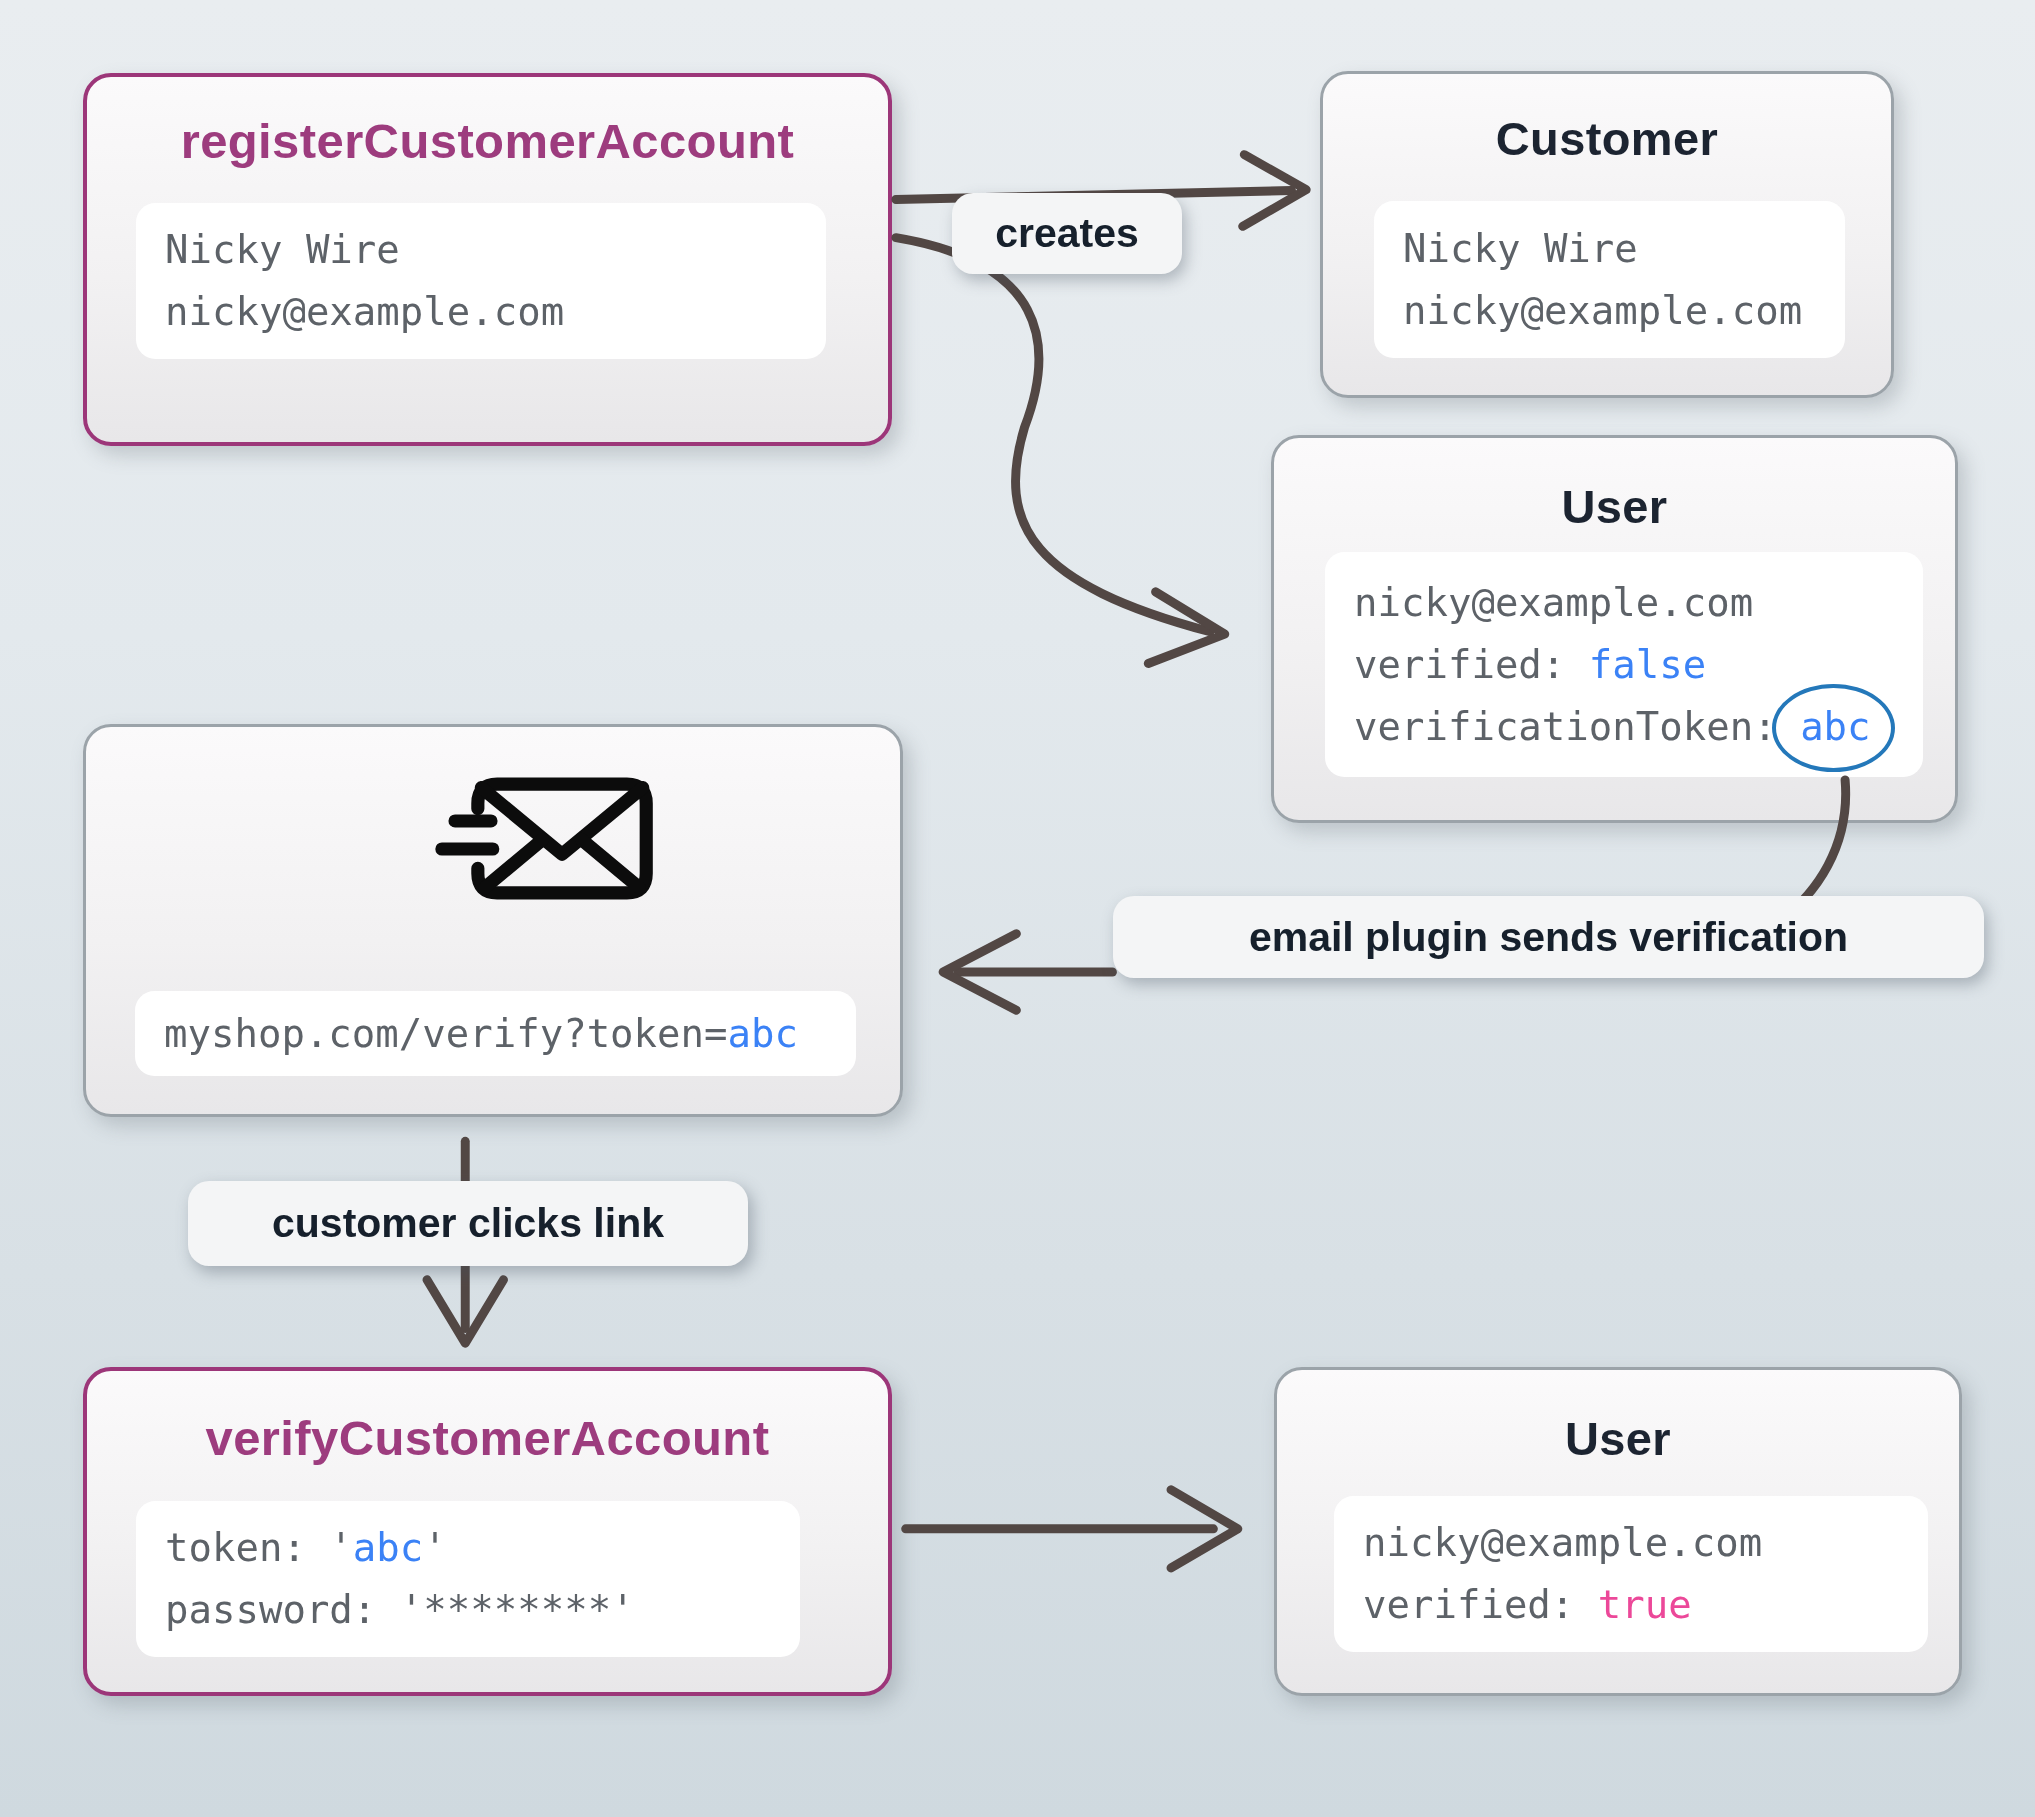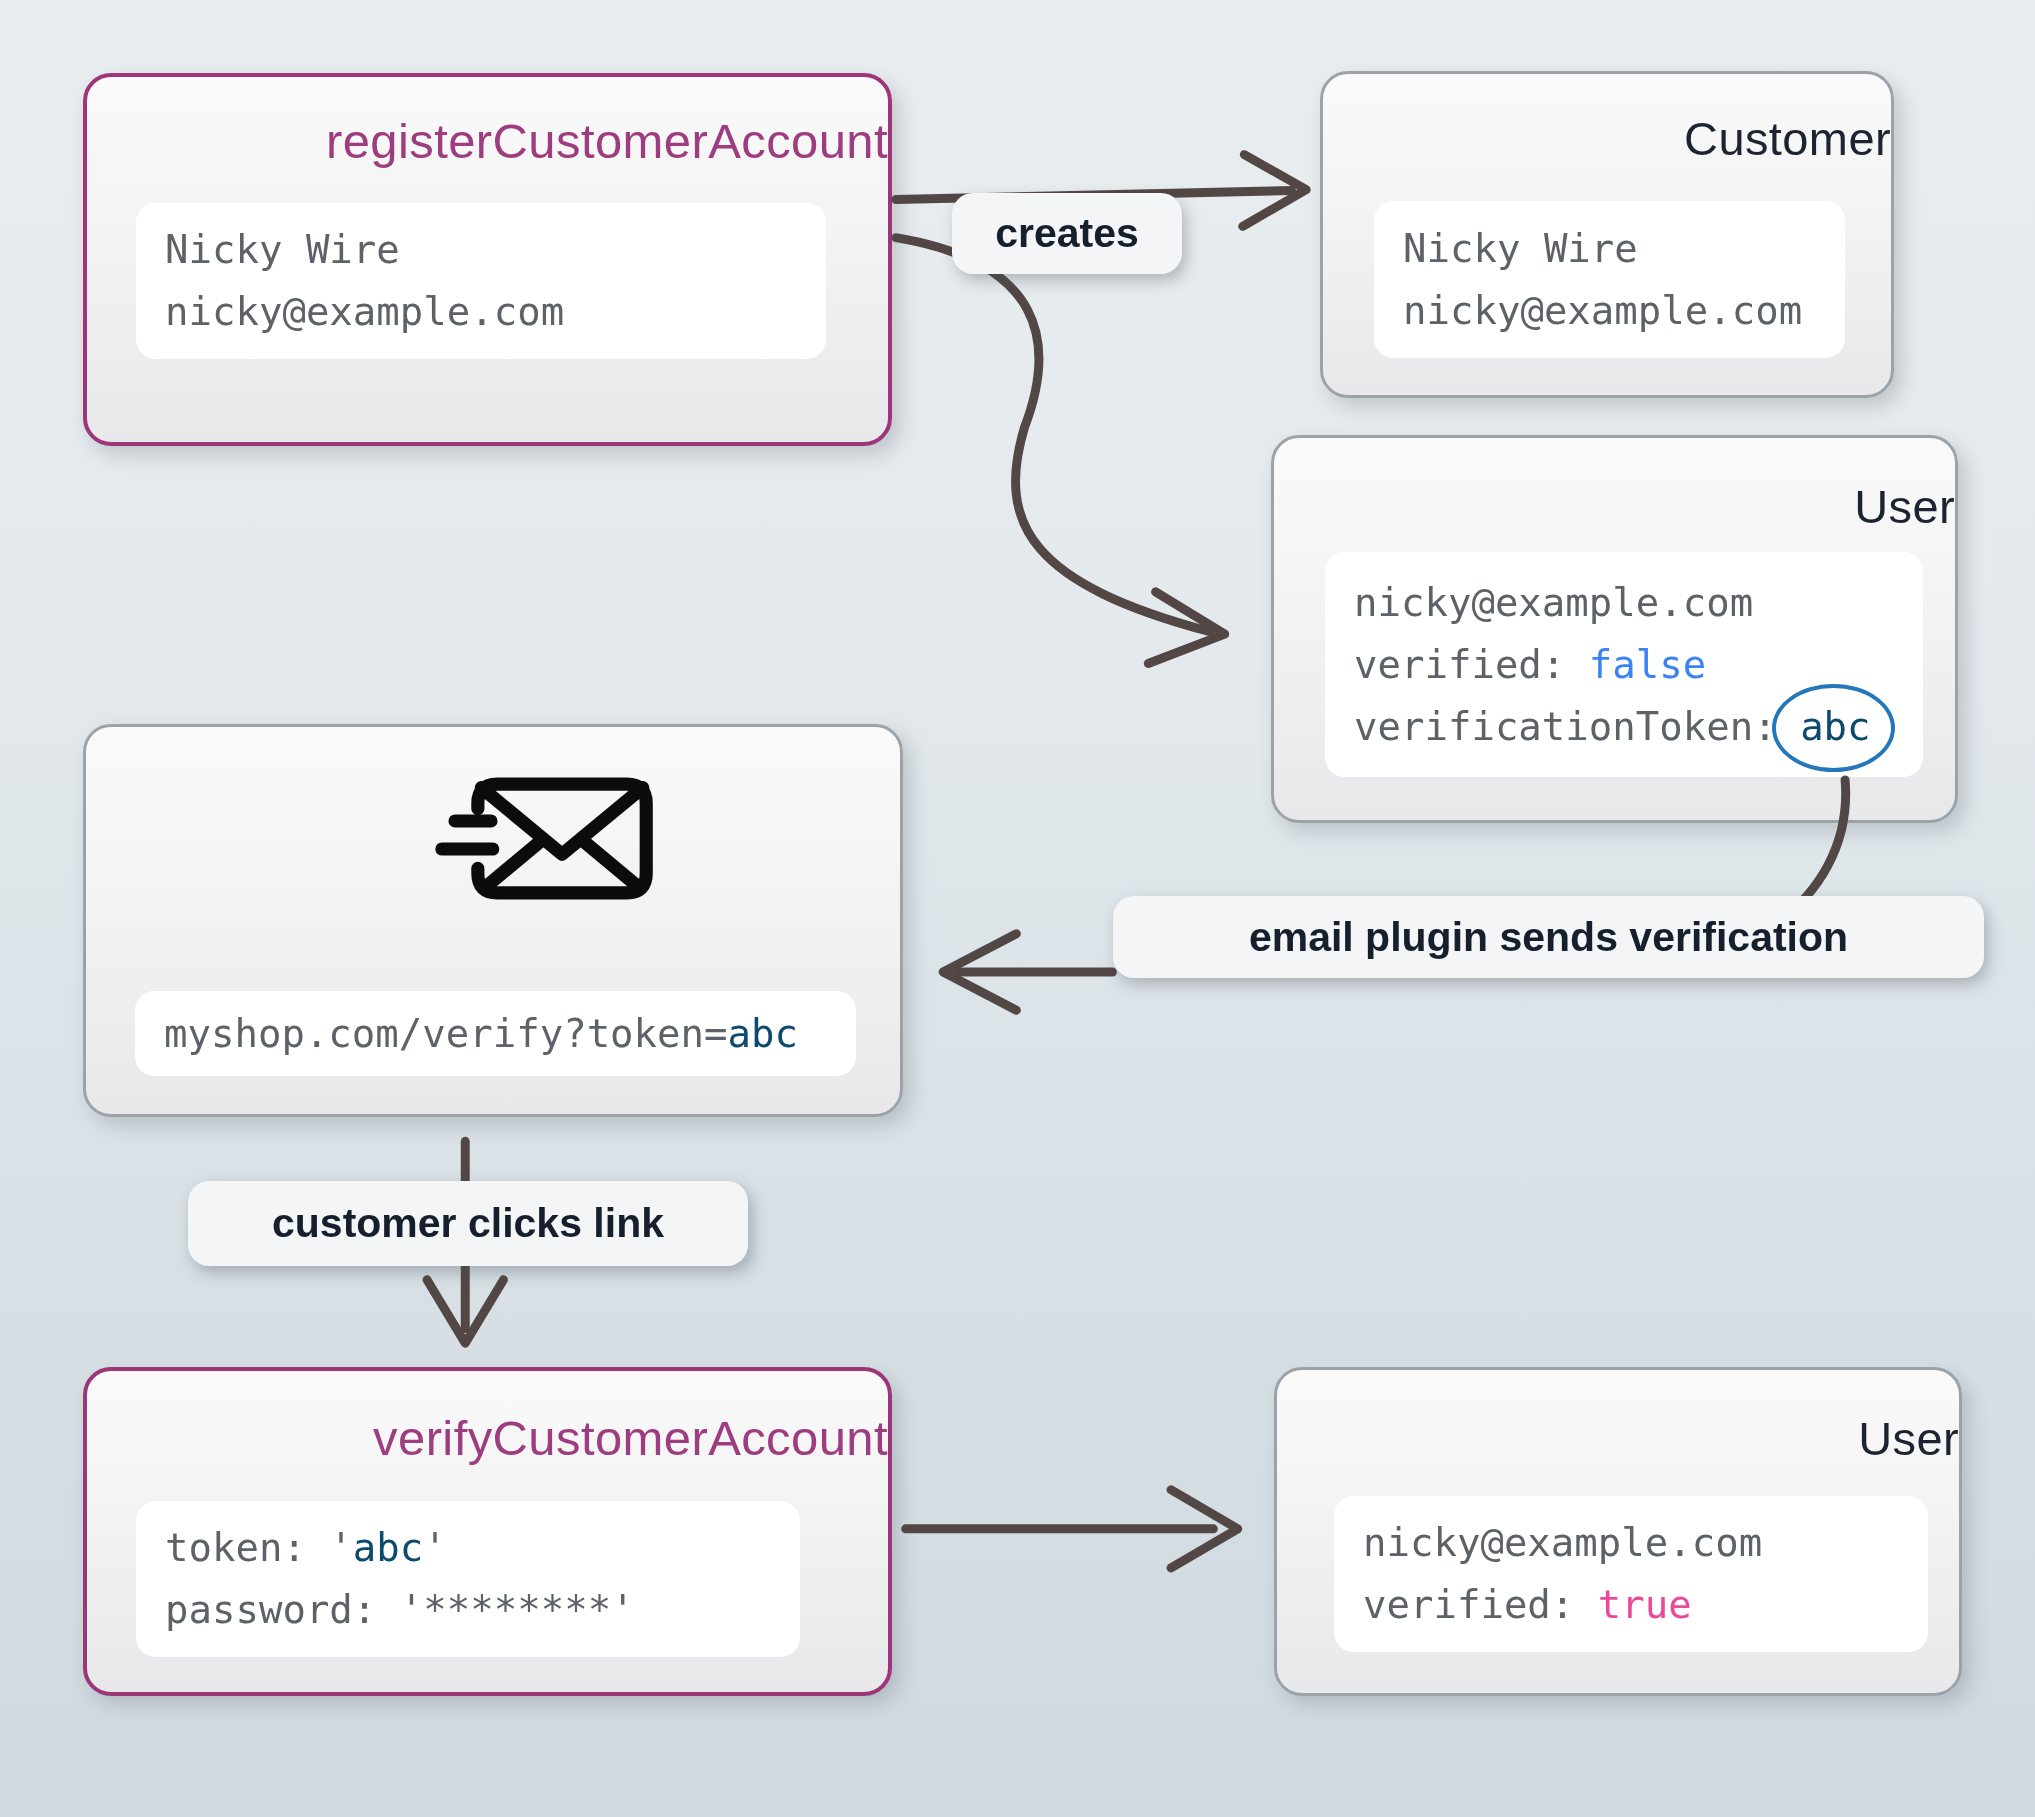--- a/index.html
+++ b/index.html
@@ -10,36 +10,36 @@
   }
   .node {
     position:absolute; border-radius:28px; box-sizing:border-box;
     background:linear-gradient(180deg,#fbfafb 0%,#f2f1f2 55%,#e8e7e9 100%);
     box-shadow:7.3px 9px 19.5px rgba(96,106,116,.28);
     z-index:1;
   }
   .node.command { border:4.1px solid #9c3679; }
   .node.entity  { border:3.3px solid #9ba3a9; }
   .node-title {
-    text-align:right; font-weight:normal; font-size:49px; color:#1c2431;
+    text-align:center; font-weight:bold; font-size:49px; color:#1c2431;
     margin-top:36px; letter-spacing:0.4px;
   }
   .command .node-title { color:#9d3c7e; }
   .code-box {
     position:absolute; background:#ffffff; border-radius:19.5px;
     display:flex; flex-direction:column; justify-content:center;
     padding:0 29px; box-sizing:border-box;
   }
   .code-line {
     font-family:"DejaVu Sans Mono", monospace; font-size:39px; line-height:62px;
     color:#5d6268; white-space:pre;
   }
   .c-red   { color:#3b82f6; }
   .c-green { color:#ec4899; }
-  .c-blue  { color:#0c4a6e; }
+  .c-blue  { color:#3b82f6; }
   .ring { position:relative; display:inline-block; }
   .ring::before {
     content:""; position:absolute; left:-28px; right:-24.4px; top:-11.4px; bottom:-14.7px;
     border:4.9px solid #2478ba; border-radius:50%;
   }
   .pill {
     position:absolute; background:#f4f5f6; border-radius:21px;
     display:flex; align-items:center; justify-content:center;
     font-weight:bold; font-size:41px; color:#16202c; white-space:nowrap;
     box-shadow:4.1px 6.5px 14.7px rgba(70,80,95,.35);

